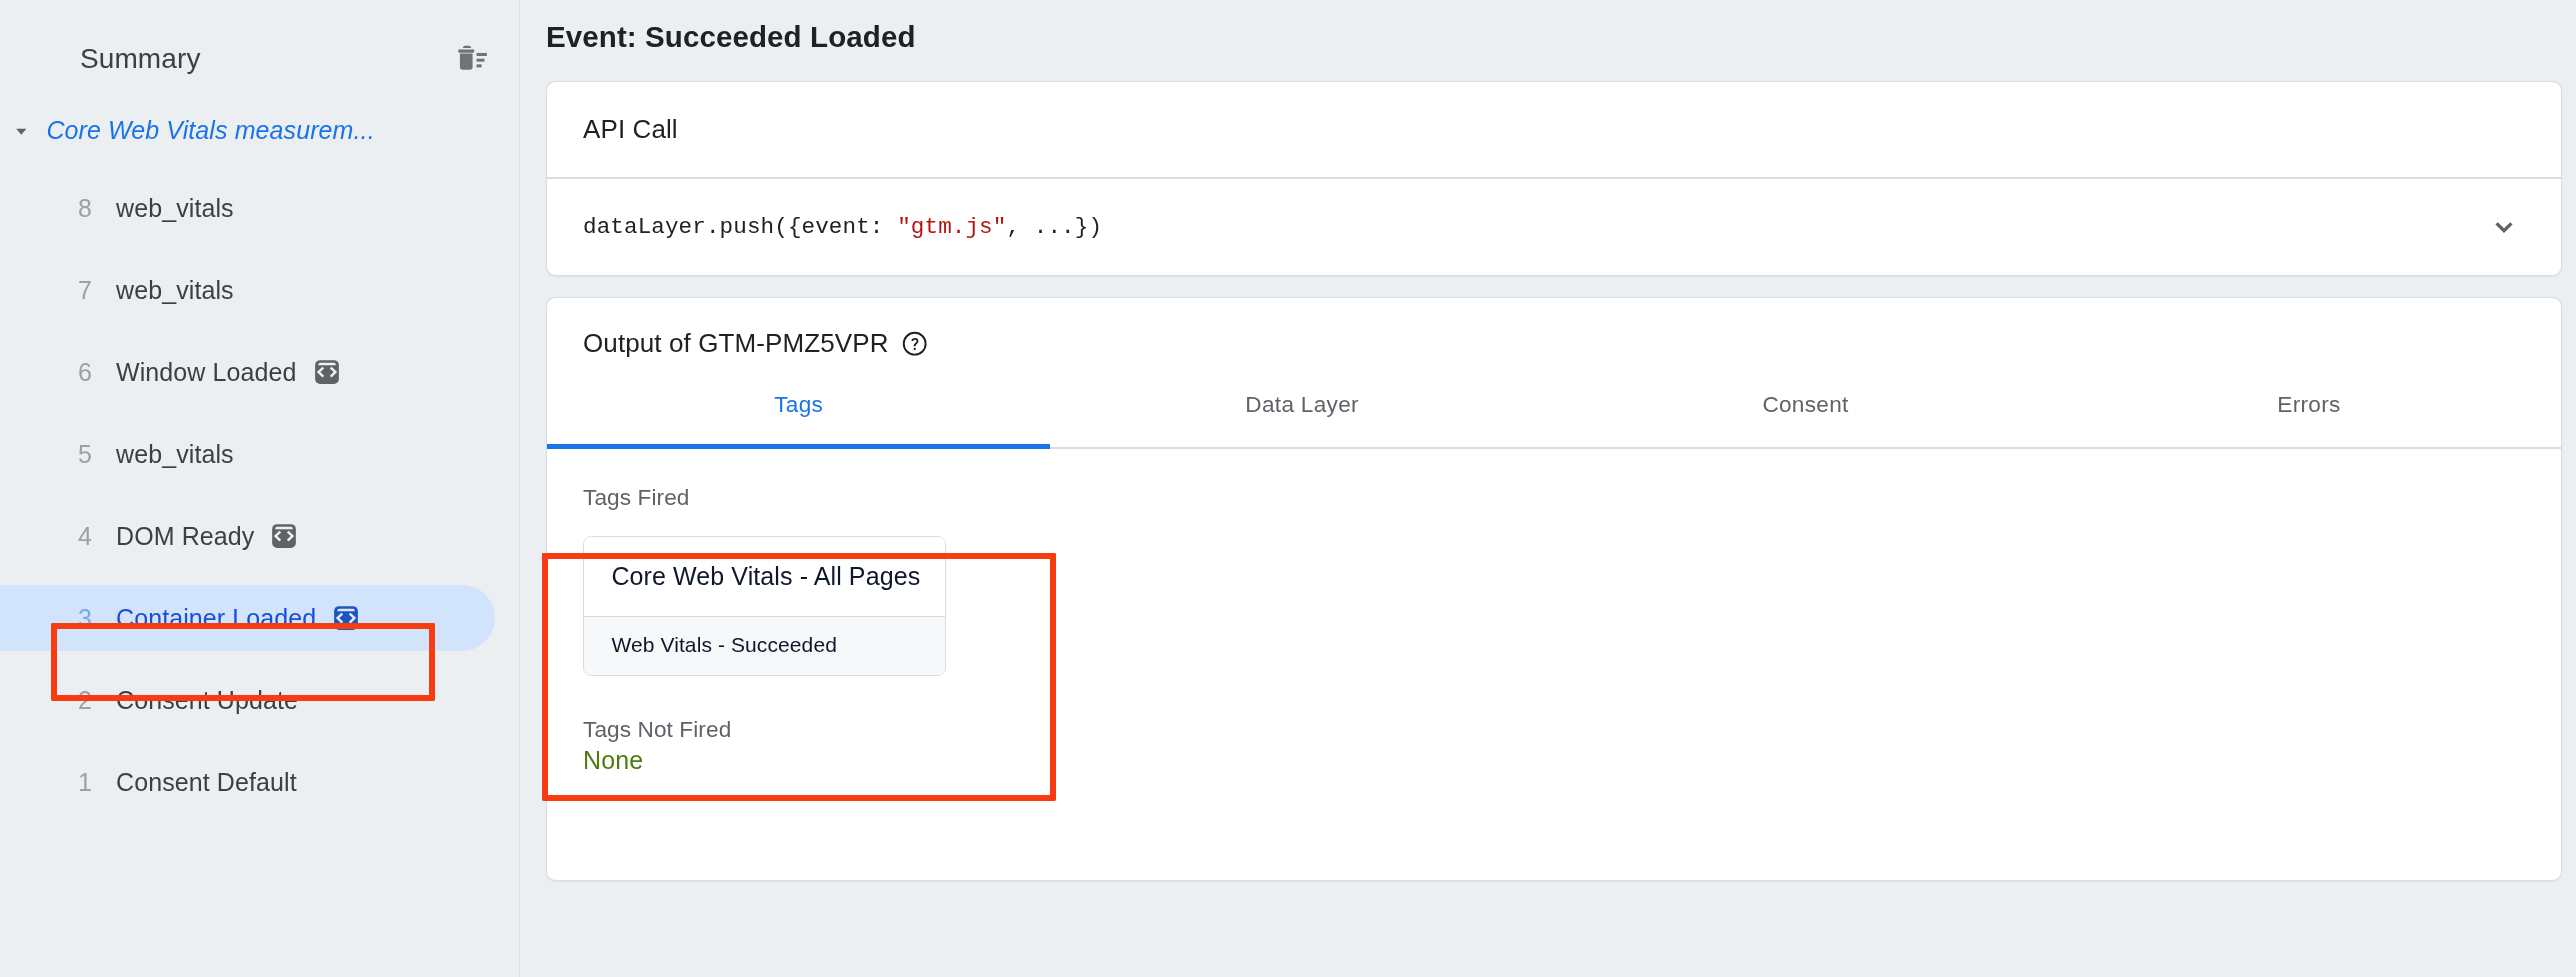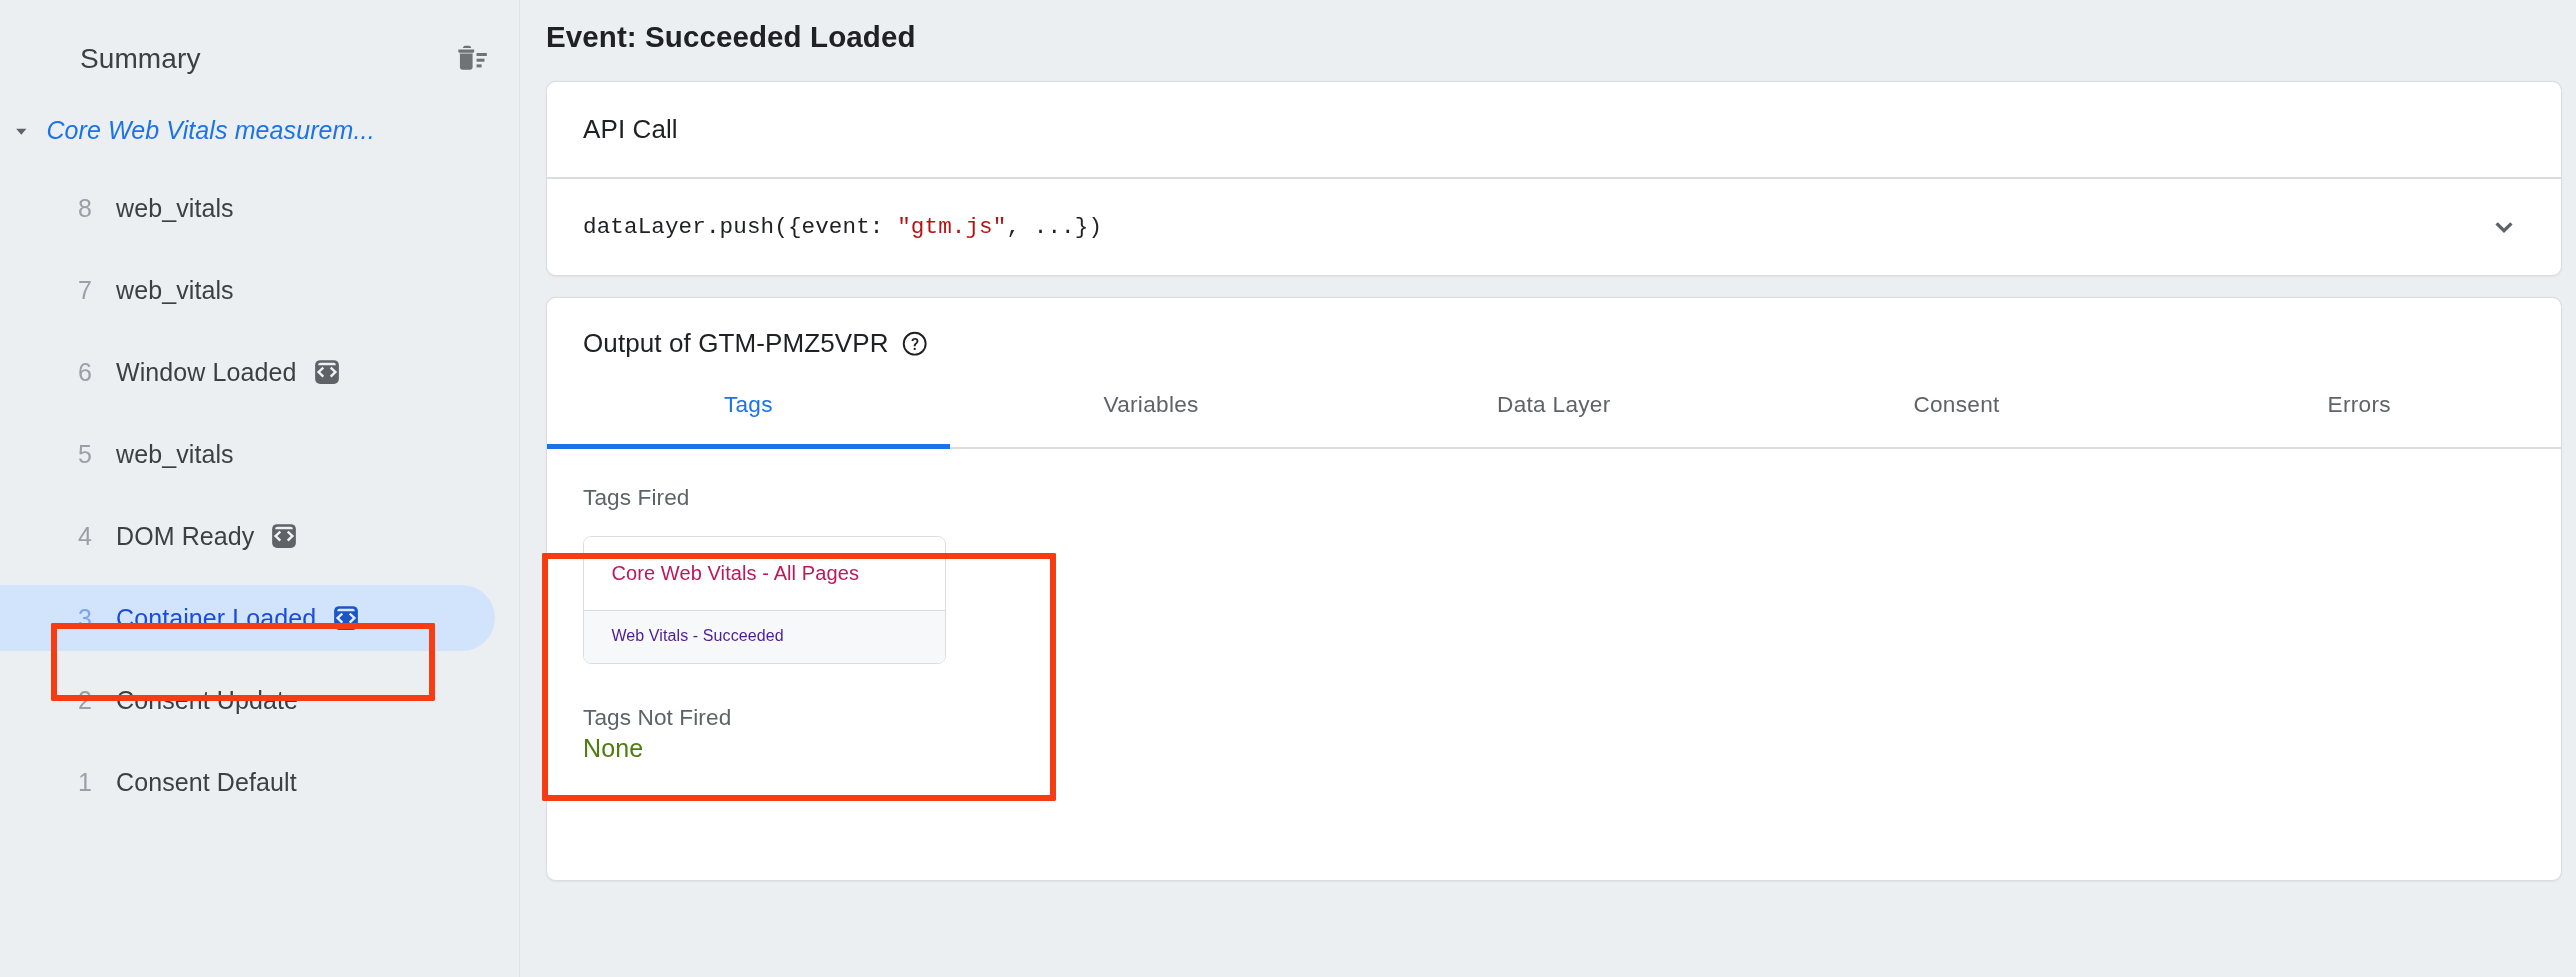--- a/index.html
+++ b/index.html
@@ -304,31 +304,31 @@
     margin-top: 26px;
     width: 363px;
     border: 1.4px solid #dadce0;
     border-radius: 8.2px;
     overflow: hidden;
     background: #fff;
     cursor: pointer;
   }
 
   .tag-name {
-    font-size: 20px;
-    color: #be185d;
+    font-size: 25px;
+    color: #0f172a;
     padding: 25px 25px 25px 27.4px;
     background: #ffffff;
     letter-spacing: 0.1px;
     white-space: nowrap;
   }
 
   .tag-status {
-    font-size: 16px;
-    color: #4c1d95;
+    font-size: 21px;
+    color: #0f172a;
     padding: 16.5px 25px 18px 27.4px;
     background: #f7f8f9;
     border-top: 1.4px solid #dadce0;
     letter-spacing: 0.1px;
     white-space: nowrap;
   }
 
   .not-fired-label { margin-top: 43px; }
 
   .none-value {
@@ -482,23 +482,20 @@
             <path fill="#202124" d="M11.1 14.2c0-.7.1-1.2.3-1.5.2-.4.6-.8 1.1-1.2.4-.4.7-.7.9-.9.2-.3.2-.6.2-.9 0-.4-.1-.7-.3-.9-.2-.2-.6-.3-1-.3-.4 0-.7.1-1 .3-.2.2-.4.5-.4.9H9.2c0-.8.3-1.5.9-2 .5-.5 1.3-.7 2.2-.7.9 0 1.7.2 2.2.7.5.5.8 1.1.8 1.9 0 .8-.4 1.6-1.2 2.4l-.8.7c-.3.4-.5.9-.5 1.5h-1.7zm-.1 2.4c0-.3.1-.5.3-.7.2-.2.4-.3.7-.3.3 0 .5.1.7.3.2.2.3.4.3.7 0 .3-.1.5-.3.7-.2.2-.4.3-.7.3-.3 0-.5-.1-.7-.3-.2-.2-.3-.4-.3-.7z"></path>
           </svg>
         </span>
       </div>
 
       <nav class="tabs">
         <div class="tab active">
           <span>Tags</span>
         </div>
         <div class="tab">
-          <span>Variables</span>
-        </div>
-        <div class="tab">
           <span>Data Layer</span>
         </div>
         <div class="tab">
           <span>Consent</span>
         </div>
         <div class="tab">
           <span>Errors</span>
         </div>
       </nav>
 

